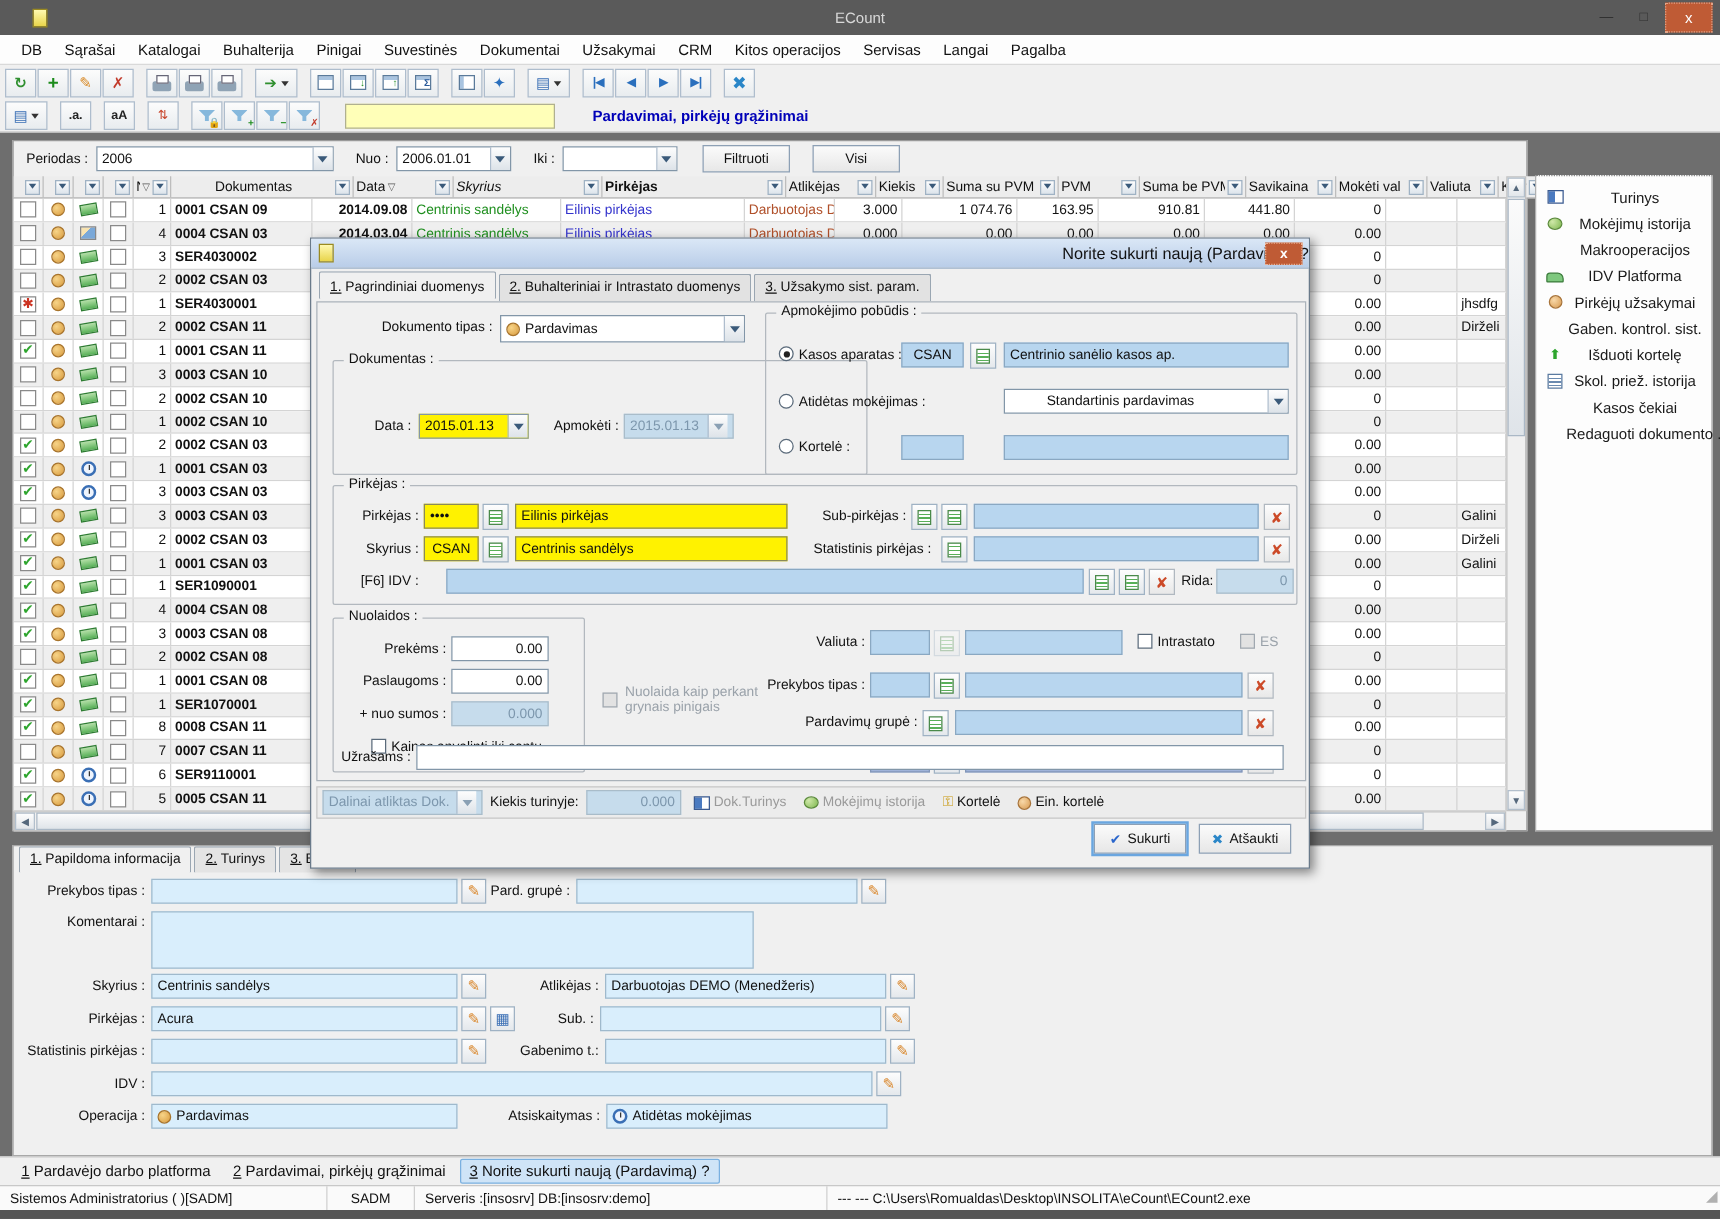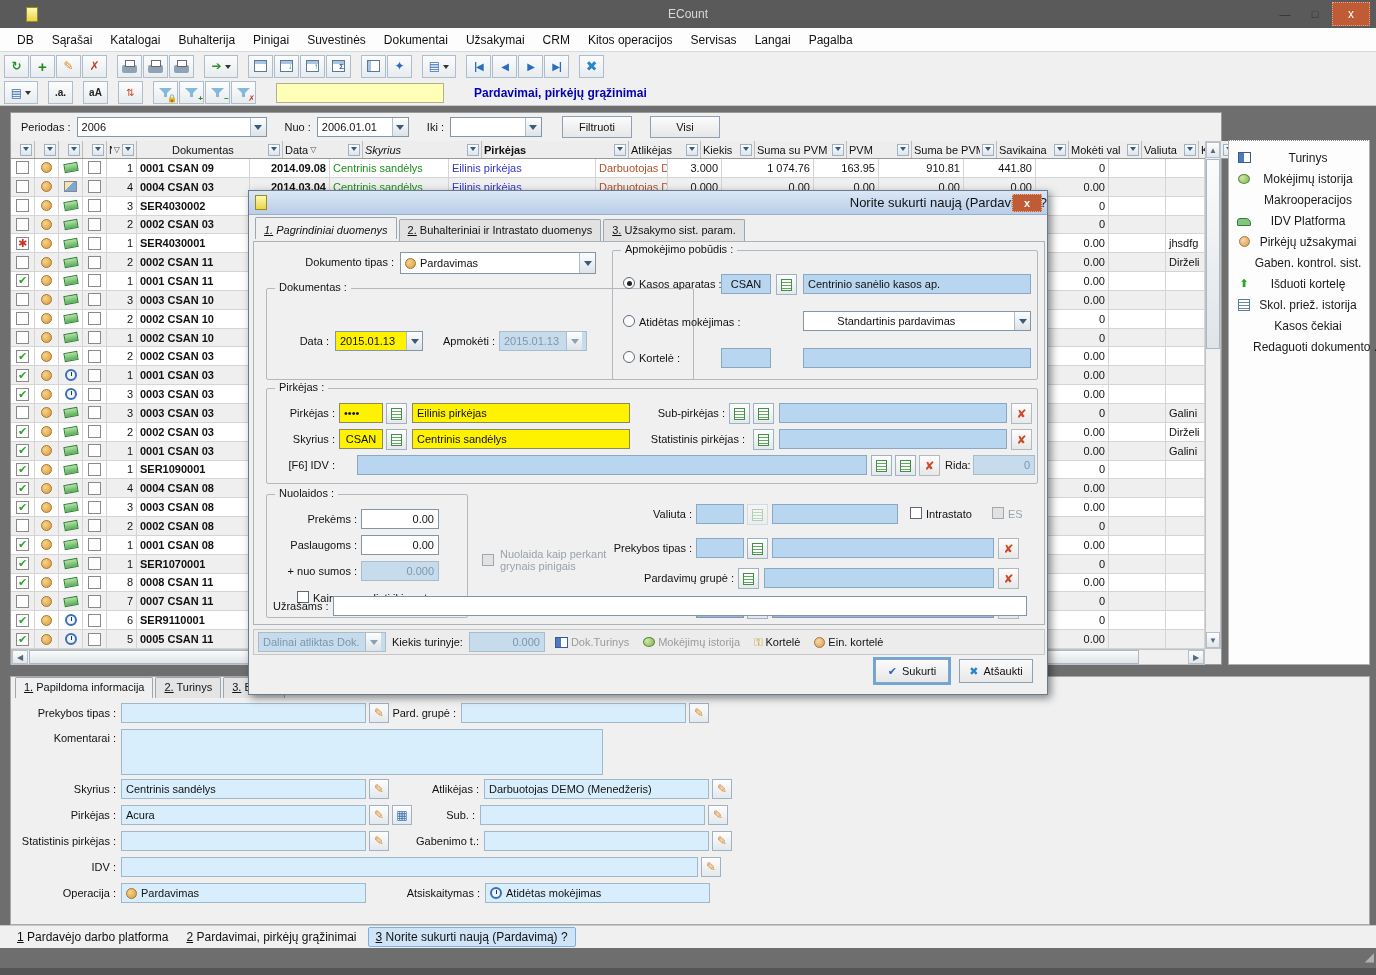--- a/index.html
+++ b/index.html
@@ -107,21 +107,21 @@
   .seg{padding:0 8px;border-right:1px solid #d0d0d0;height:100%;display:flex;align-items:center;white-space:nowrap;overflow:hidden;}
   #bottomedge{position:absolute;left:0;top:968px;width:1376px;height:7px;background:#555;}
   #grip{position:absolute;right:2px;top:950px;color:#b0b0b0;font-size:12px;}
   
   #dialog{position:absolute;left:248px;top:190px;width:800px;height:505px;background:#f0f0f0;border:1px solid #6a7a8a;box-shadow:3px 3px 8px rgba(0,0,0,.45);z-index:50;}
   #dlg-titlebar{position:absolute;left:0;top:0;right:0;height:24px;background:linear-gradient(#dae7f6,#b9cde8);display:flex;align-items:center;border-bottom:1px solid #9ab0c8;}
   #dlg-title{position:absolute;left:0;right:0;text-align:right;font-size:13px;color:#111;}
   #dlg-close{position:absolute;right:5px;top:3px;width:30px;height:18px;background:#bf5b35;border:1px dotted #e8b498;color:#fff;display:flex;align-items:center;justify-content:center;font-size:11px;font-weight:bold;}
   .dlg-tabs{position:absolute;left:6px;top:28px;display:flex;height:22px;}
   .dlg-tab{border:1px solid #9aa6b2;border-bottom:none;background:#e2e2e2;padding:4px 8px 0 8px;font-size:11px;margin-right:2px;border-radius:2px 2px 0 0;}
-  .dlg-tab.active{background:#f0f0f0;position:relative;top:-2px;padding-top:6px;font-style:italic;}
+  .dlg-tab.active{background:#f0f0f0;position:relative;top:-2px;padding-top:6px;}
   .dlg-tab::first-letter{text-decoration:underline;}
   #dlg-content{position:absolute;left:4px;top:50px;width:792px;height:384px;border:1px solid #aab2ba;background:#f0f0f0;}
   .group{position:absolute;border:1px solid #b2b8be;border-radius:2px;}
   .group>.glabel{position:absolute;top:-8px;left:8px;background:#f0f0f0;padding:0 4px;font-size:11px;}
   .dlab{position:absolute;text-align:right;font-size:11px;white-space:nowrap;}
   .f-yellow{background:#fff200;border:1px solid #8a8a5a;height:20px;display:flex;align-items:center;padding:0 4px;font-size:11px;}
   .f-blue{background:#b8d6ef;border:1px solid #8aa8c2;height:20px;display:flex;align-items:center;padding:0 4px;font-size:11px;}
   .f-bluedark{background:#9fb3d9;border:1px solid #8296b8;height:20px;}
   .f-white{background:#fff;border:1px solid #8296a8;height:20px;display:flex;align-items:center;padding:0 4px;font-size:11px;}
   .f-dis{background:#c6dcec;border:1px solid #a9bcc9;color:#7d97ad;height:20px;display:flex;align-items:center;padding:0 4px;font-size:11px;}
@@ -1335,20 +1335,26 @@
       </span>
     </div>
   </div>
 
   <div id="wintabs">
       <span class="wtab">1 Pardavėjo darbo platforma</span>
       <span class="wtab">2 Pardavimai, pirkėjų grąžinimai</span>
       <span class="wtab active">3 Norite sukurti naują (Pardavimą) ?</span>
     </div>
 
+  <div id="statusbar">
+    <span class="seg" style="width:262px">Sistemos Administratorius ( )[SADM]</span>
+    <span class="seg" style="width:70px;justify-content:center">SADM</span>
+    <span class="seg" style="width:330px">Serveris :[insosrv]   DB:[insosrv:demo]</span>
+    <span class="seg" style="border-right:none">--- --- C:\Users\Romualdas\Desktop\INSOLITA\eCount\ECount2.exe</span>
+  </div>
   <span id="grip">◢</span>
   <div id="bottomedge"></div>
 
   <div id="dialog">
     <div id="dlg-titlebar">
       <span class="app-ico" style="margin-left:6px"></span>
       <span id="dlg-title">Norite sukurti naują (Pardavimą) ?</span>
       <span id="dlg-close">x</span>
     </div>
     <div class="dlg-tabs">

